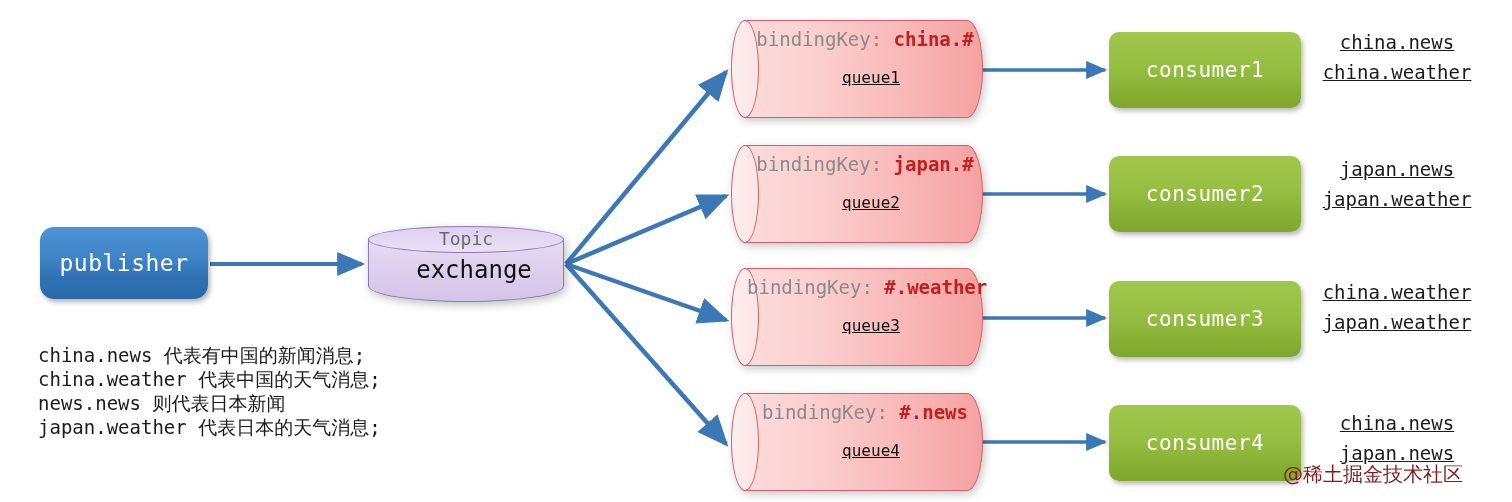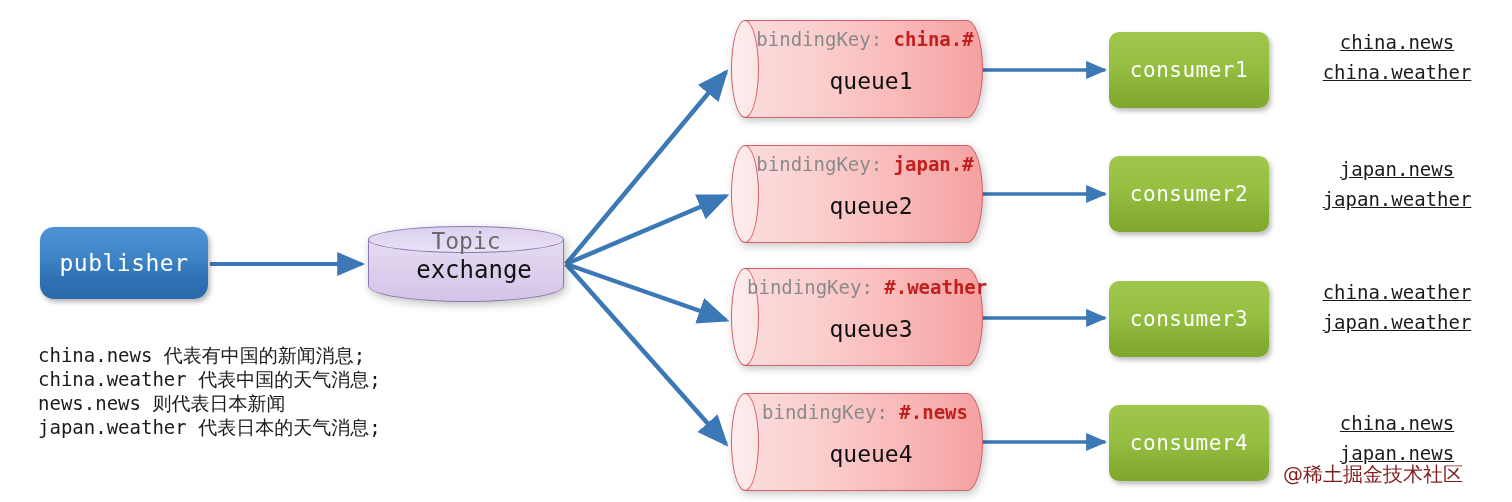--- a/index.html
+++ b/index.html
@@ -78,21 +78,21 @@
     border: 1.5px solid #8f79b5;
     border-radius: 50%;
   }
   .exchange-top-text {
     position: absolute;
     left: 0;
     top: 2px;
     width: 196px;
     text-align: center;
     color: #6a6a6a;
-    font-size: 23px;
+    font-size: 18px;
   }
   .exchange-main-text {
     position: absolute;
     left: 0;
     top: 30px;
     width: 212px;
     text-align: center;
     color: #111111;
     font-size: 24px;
   }
@@ -140,28 +140,29 @@
   }
   .queue-key .k-label { color: #8a8a8a; }
   .queue-key .k-value { color: #c0201e; font-weight: bold; }
   .queue-name {
     position: absolute;
     left: 28px;
     top: 48px;
     width: 224px;
     text-align: center;
     color: #111111;
-    font-size: 23px;
+    font-size: 16px;
+    text-decoration: underline;
   }
 
   
   .consumer {
     position: absolute;
     left: 1109px;
-    width: 160px;
+    width: 192px;
     height: 76px;
     border-radius: 10px;
     background: linear-gradient(to bottom, #a1c64c 0%, #96bf42 45%, #85ae33 80%, #7ea72c 100%);
     box-shadow: 2px 3px 5px rgba(0,0,0,0.28);
     display: flex;
     align-items: center;
     justify-content: center;
     text-align: right;
   }
   .consumer-label {

